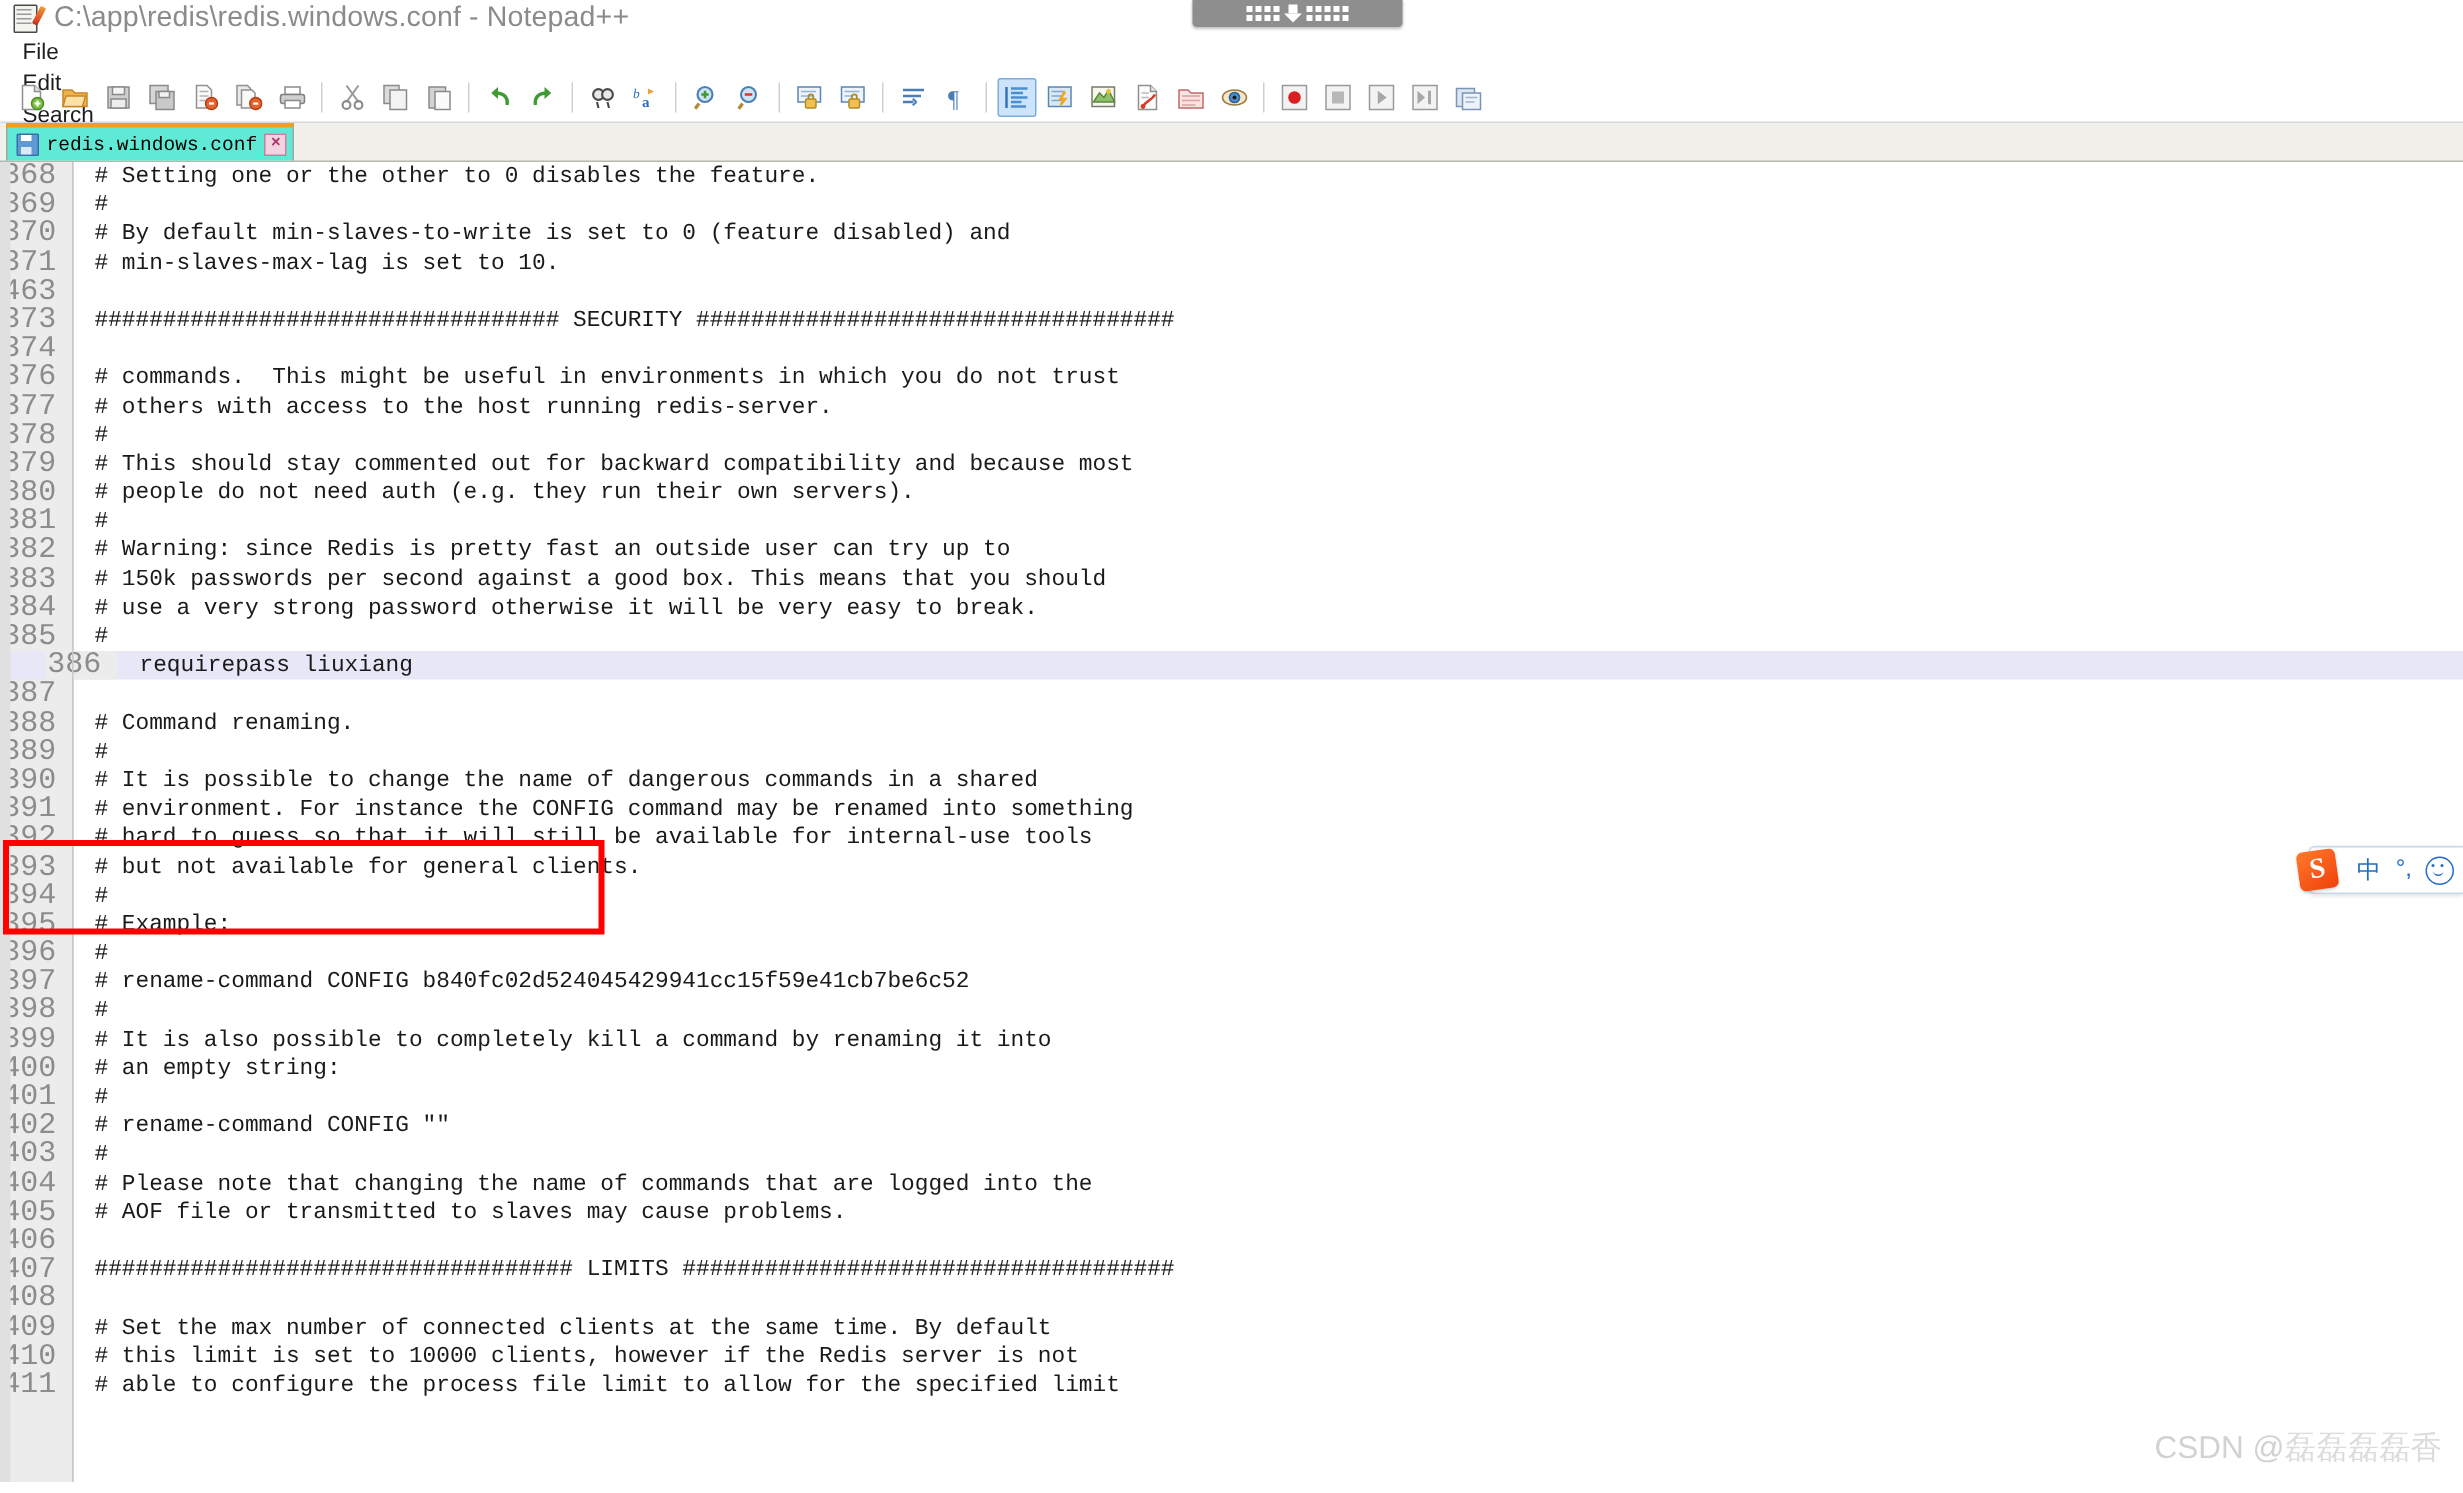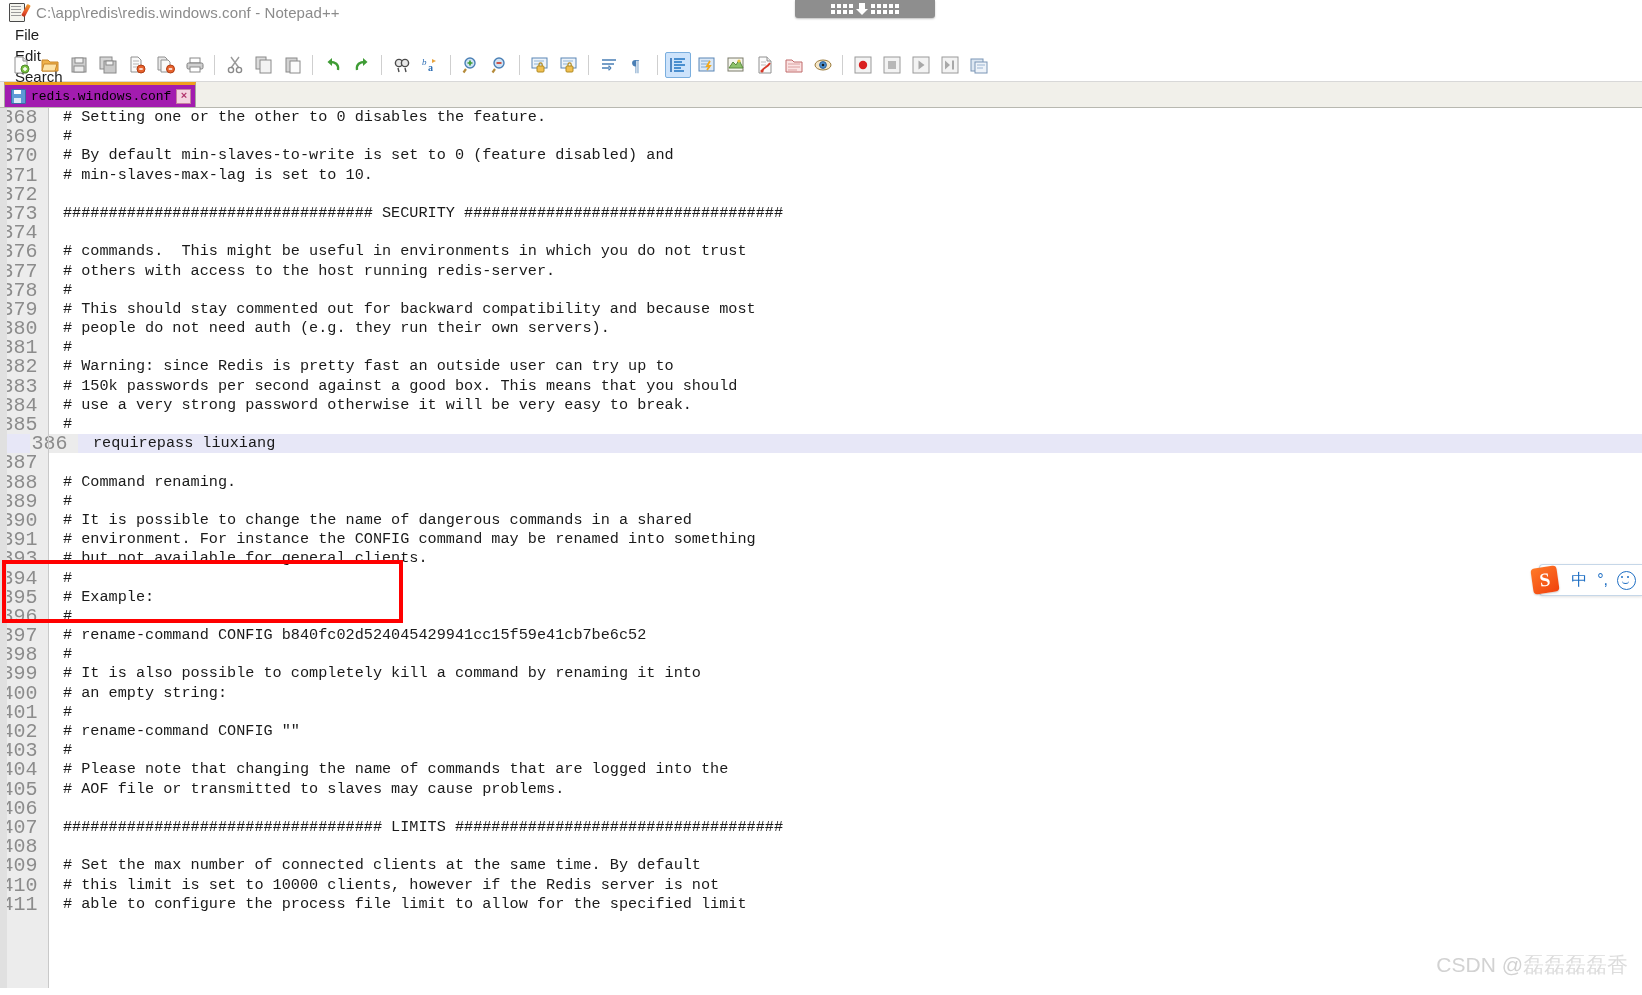--- a/index.html
+++ b/index.html
@@ -49,21 +49,21 @@
   }
   .app-icon .pencil {
     position: absolute;
     right: 0px; top: 2px;
     width: 4px; height: 13px;
     background: linear-gradient(160deg, #f0a030 0%, #e24a2a 70%, #b02d14 100%);
     transform: rotate(28deg);
     border-radius: 1px;
   }
   .title-text {
-    font-size: 15px;
+    font-size: 19px;
     color: #8b8b8b;
     letter-spacing: 0.1px;
     white-space: nowrap;
   }
 
   
   .capture-widget {
     position: absolute;
     left: 795px;
     top: 0px;
@@ -160,21 +160,21 @@
     align-items: flex-end;
     padding-left: 4px;
     box-sizing: border-box;
   }
   .tab {
     height: 25px;
     display: flex;
     align-items: center;
     gap: 5px;
     padding: 0 4px 0 6px;
-    background: #a21caf;
+    background: #5eead4;
     border: 1px solid #a6a6a0;
     border-bottom: none;
     border-top: 3px solid #f0a01e;
     font-family: "Liberation Mono", monospace;
     font-size: 13px;
     color: #000;
     position: relative;
     box-sizing: border-box;
     cursor: default;
   }
@@ -671,39 +671,40 @@
 
 <div class="editor">
   <div class="gutter-line-bg"></div>
   <div class="fold-strip"></div>
   <div class="gutter-edge"></div>
   <div class="code-area" id="code-area">
       <div class="code-line"><div class="gutter">368</div><div class="code-text"># Setting one or the other to 0 disables the feature.</div></div>
       <div class="code-line"><div class="gutter">369</div><div class="code-text">#</div></div>
       <div class="code-line"><div class="gutter">370</div><div class="code-text"># By default min-slaves-to-write is set to 0 (feature disabled) and</div></div>
       <div class="code-line"><div class="gutter">371</div><div class="code-text"># min-slaves-max-lag is set to 10.</div></div>
-      <div class="code-line"><div class="gutter">372</div><div class="code-text"></div></div>
+      <div class="code-line"><div class="gutter">463</div><div class="code-text"></div></div>
       <div class="code-line"><div class="gutter">373</div><div class="code-text">################################## SECURITY ###################################</div></div>
       <div class="code-line"><div class="gutter">374</div><div class="code-text"></div></div>
       <div class="code-line"><div class="gutter">376</div><div class="code-text"># commands.  This might be useful in environments in which you do not trust</div></div>
       <div class="code-line"><div class="gutter">377</div><div class="code-text"># others with access to the host running redis-server.</div></div>
       <div class="code-line"><div class="gutter">378</div><div class="code-text">#</div></div>
       <div class="code-line"><div class="gutter">379</div><div class="code-text"># This should stay commented out for backward compatibility and because most</div></div>
       <div class="code-line"><div class="gutter">380</div><div class="code-text"># people do not need auth (e.g. they run their own servers).</div></div>
       <div class="code-line"><div class="gutter">381</div><div class="code-text">#</div></div>
       <div class="code-line"><div class="gutter">382</div><div class="code-text"># Warning: since Redis is pretty fast an outside user can try up to</div></div>
       <div class="code-line"><div class="gutter">383</div><div class="code-text"># 150k passwords per second against a good box. This means that you should</div></div>
       <div class="code-line"><div class="gutter">384</div><div class="code-text"># use a very strong password otherwise it will be very easy to break.</div></div>
       <div class="code-line"><div class="gutter">385</div><div class="code-text">#</div></div>
       <div class="code-line cur"><div class="gutter">386</div><div class="code-text">requirepass liuxiang</div></div>
       <div class="code-line"><div class="gutter">387</div><div class="code-text"></div></div>
       <div class="code-line"><div class="gutter">388</div><div class="code-text"># Command renaming.</div></div>
       <div class="code-line"><div class="gutter">389</div><div class="code-text">#</div></div>
       <div class="code-line"><div class="gutter">390</div><div class="code-text"># It is possible to change the name of dangerous commands in a shared</div></div>
       <div class="code-line"><div class="gutter">391</div><div class="code-text"># environment. For instance the CONFIG command may be renamed into something</div></div>
+      <div class="code-line"><div class="gutter">392</div><div class="code-text"># hard to guess so that it will still be available for internal-use tools</div></div>
       <div class="code-line"><div class="gutter">393</div><div class="code-text"># but not available for general clients.</div></div>
       <div class="code-line"><div class="gutter">394</div><div class="code-text">#</div></div>
       <div class="code-line"><div class="gutter">395</div><div class="code-text"># Example:</div></div>
       <div class="code-line"><div class="gutter">396</div><div class="code-text">#</div></div>
       <div class="code-line"><div class="gutter">397</div><div class="code-text"># rename-command CONFIG b840fc02d524045429941cc15f59e41cb7be6c52</div></div>
       <div class="code-line"><div class="gutter">398</div><div class="code-text">#</div></div>
       <div class="code-line"><div class="gutter">399</div><div class="code-text"># It is also possible to completely kill a command by renaming it into</div></div>
       <div class="code-line"><div class="gutter">400</div><div class="code-text"># an empty string:</div></div>
       <div class="code-line"><div class="gutter">401</div><div class="code-text">#</div></div>
       <div class="code-line"><div class="gutter">402</div><div class="code-text"># rename-command CONFIG ""</div></div>

